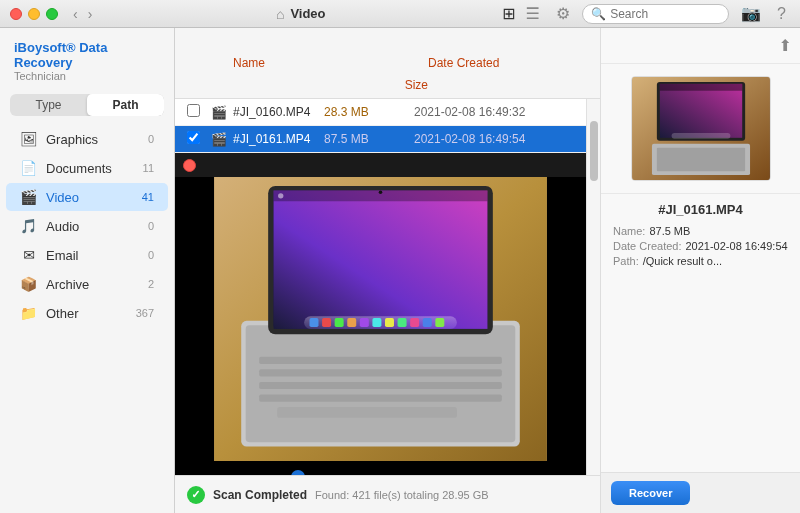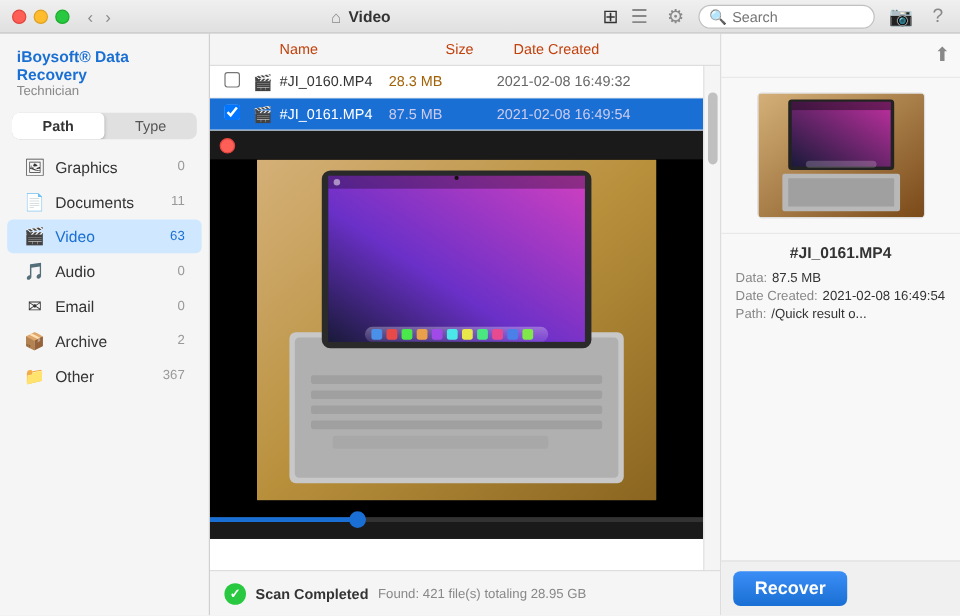--- a/index.html
+++ b/index.html
@@ -208,21 +208,21 @@
       padding: 6px 12px;
       background: #f5f5f5;
       border-bottom: 1px solid #ddd;
       font-size: 12px;
       color: #c2410c;
       flex-shrink: 0;
     }
     .col-check { width: 24px; flex-shrink: 0; }
     .col-icon { width: 22px; flex-shrink: 0; }
     .col-name { flex: 1; }
-    .col-size { width: 90px; text-align: center; }
+    .col-size { width: 90px; text-align: right; margin-top: 44px; }
     .col-date { width: 160px; text-align: left; }
     .file-row {
       display: flex;
       align-items: center;
       padding: 5px 12px;
       font-size: 12px;
       color: #333;
       border-bottom: 1px solid #f0f0f0;
       cursor: pointer;
       flex-shrink: 0;
@@ -345,21 +345,21 @@
     .selected-count {
       font-size: 11px;
       color: #555;
     }
     .recover-btn {
       background: linear-gradient(180deg, #3a8ef6 0%, #1a6fd4 100%);
       border: none;
       border-radius: 6px;
       padding: 6px 18px;
       color: #fff;
-      font-size: 15px;
+      font-size: 11px;
       font-weight: 600;
       cursor: pointer;
     }
     
     .scrollbar-area {
       width: 14px;
       background: #f5f5f5;
       border-left: 1px solid #e0e0e0;
       flex-shrink: 0;
       position: relative;
@@ -417,38 +417,38 @@
 </div>
 
 <div class="app-body">
 
   <div class="sidebar">
     <div class="app-title">
       <div class="app-name">iBoysoft® Data Recovery</div>
       <div class="app-subtitle">Technician</div>
     </div>
     <div class="sidebar-tabs">
+      <div class="sidebar-tab">Type</div>
       <div class="sidebar-tab active">Path</div>
-      <div class="sidebar-tab">Type</div>
     </div>
     <div class="sidebar-items">
       <div class="sidebar-item">
         <span class="sidebar-item-icon">🖼</span>
         <span class="sidebar-item-label">Graphics</span>
         <span class="sidebar-item-count">0</span>
       </div>
       <div class="sidebar-item">
         <span class="sidebar-item-icon">📄</span>
         <span class="sidebar-item-label">Documents</span>
         <span class="sidebar-item-count">11</span>
       </div>
       <div class="sidebar-item active">
         <span class="sidebar-item-icon">🎬</span>
         <span class="sidebar-item-label">Video</span>
-        <span class="sidebar-item-count">63</span>
+        <span class="sidebar-item-count">41</span>
       </div>
       <div class="sidebar-item">
         <span class="sidebar-item-icon">🎵</span>
         <span class="sidebar-item-label">Audio</span>
         <span class="sidebar-item-count">0</span>
       </div>
       <div class="sidebar-item">
         <span class="sidebar-item-icon">✉</span>
         <span class="sidebar-item-label">Email</span>
         <span class="sidebar-item-count">0</span>
@@ -611,21 +611,21 @@
         <rect x="40" y="57" width="60" height="6" rx="3" fill="rgba(255,255,255,0.2)"></rect>
         <rect x="20" y="68" width="100" height="32" rx="2" fill="#b8b8b8"></rect>
         <rect x="25" y="72" width="90" height="24" rx="1" fill="#a0a0a0"></rect>
       </svg>
     </div>
 
 
     <div class="file-info">
       <div class="file-info-name">#JI_0161.MP4</div>
       <div class="file-info-row">
-        <span class="file-info-label">Data:</span>
+        <span class="file-info-label">Name:</span>
         <span class="file-info-value">87.5 MB</span>
       </div>
       <div class="file-info-row">
         <span class="file-info-label">Date Created:</span>
         <span class="file-info-value">2021-02-08 16:49:54</span>
       </div>
       <div class="file-info-row">
         <span class="file-info-label">Path:</span>
         <span class="file-info-value">/Quick result o...</span>
       </div>

